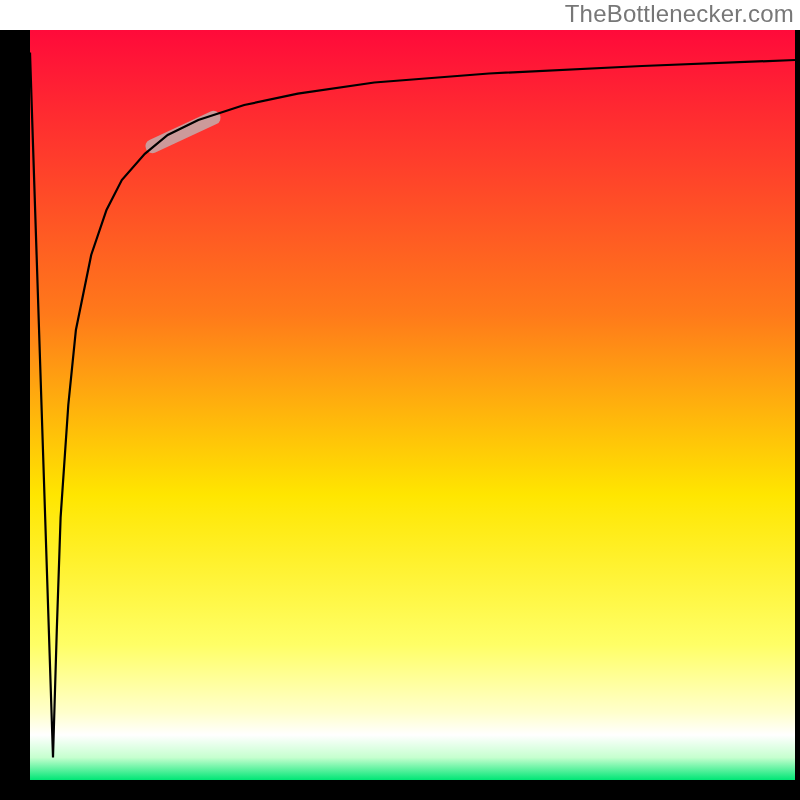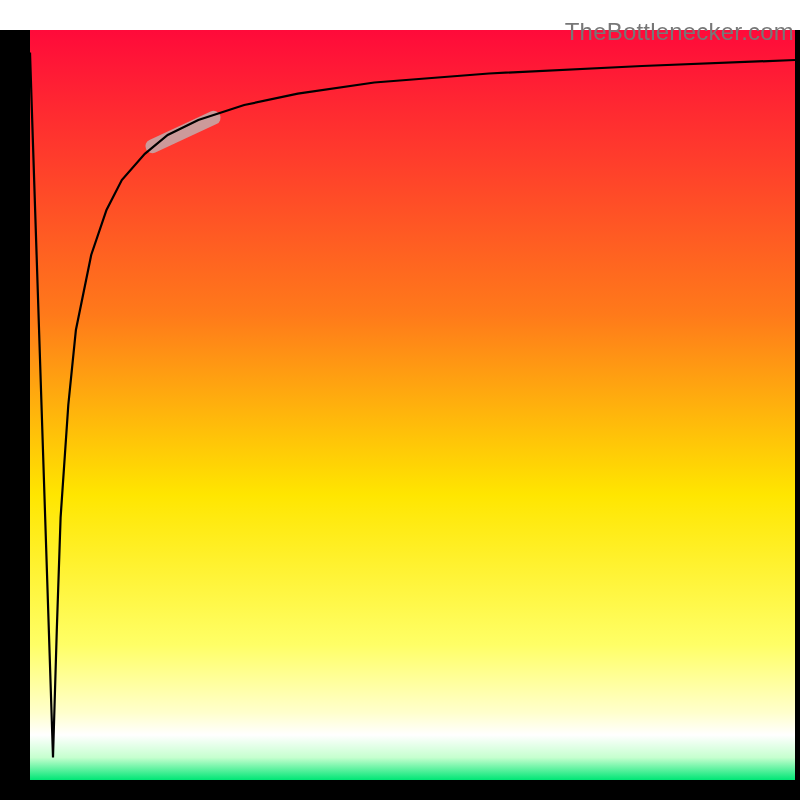--- a/index.html
+++ b/index.html
@@ -11,21 +11,21 @@
     background: #fff;
     font-family: Arial, Helvetica, sans-serif;
   }
   .frame {
     position: relative;
     width: 800px;
     height: 800px;
   }
   .watermark {
     position: absolute;
-    top: 18px;
+    top: 0;
     right: 6px;
     font-size: 24px;
     color: #777;
     font-weight: 400;
     letter-spacing: 0.2px;
     z-index: 5;
   }
   svg {
     display: block;
   }

